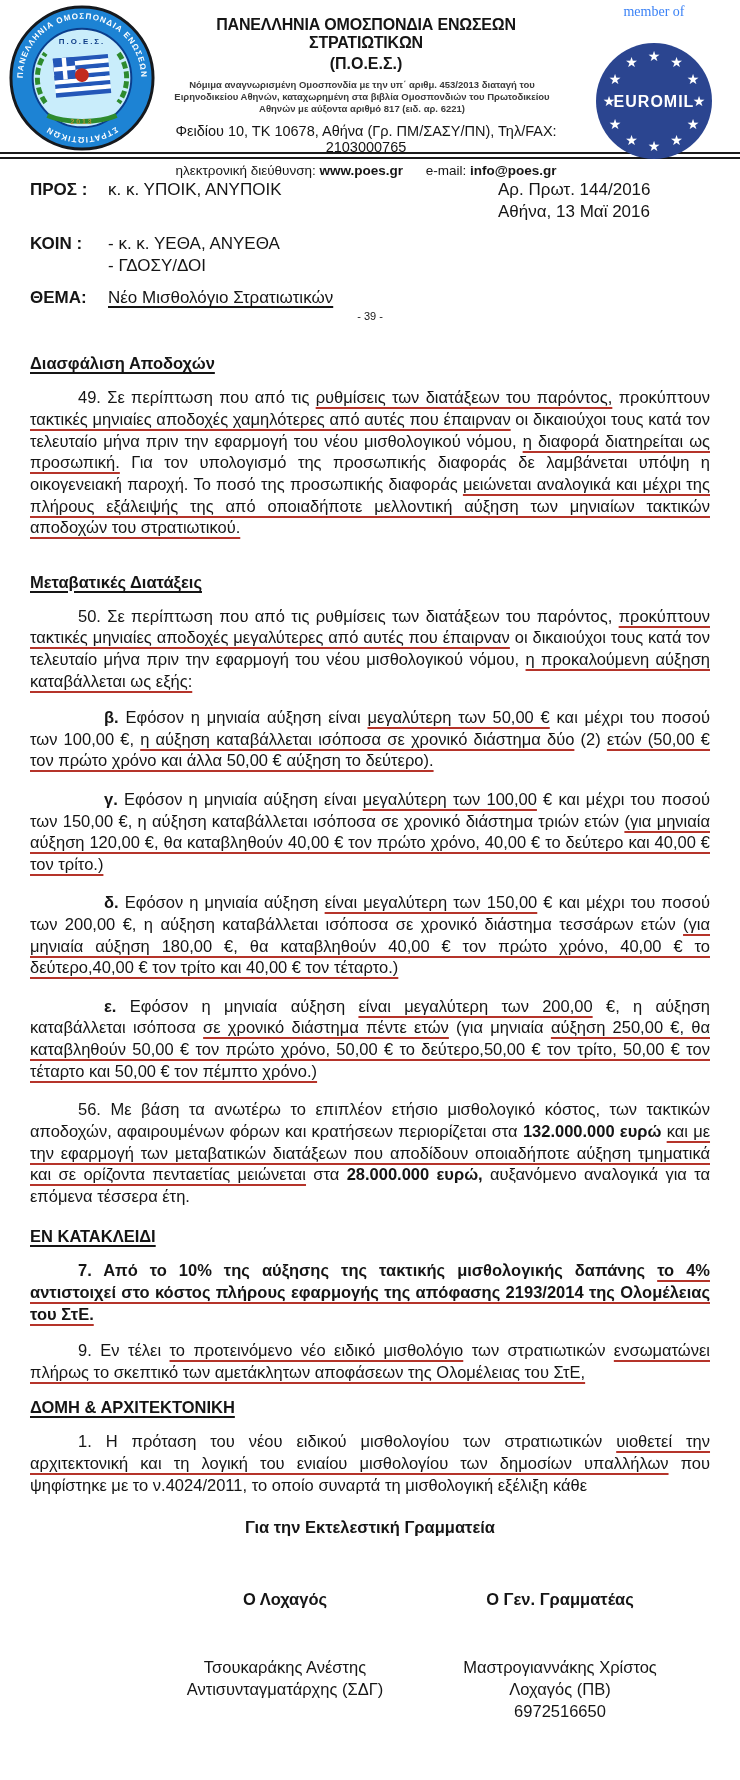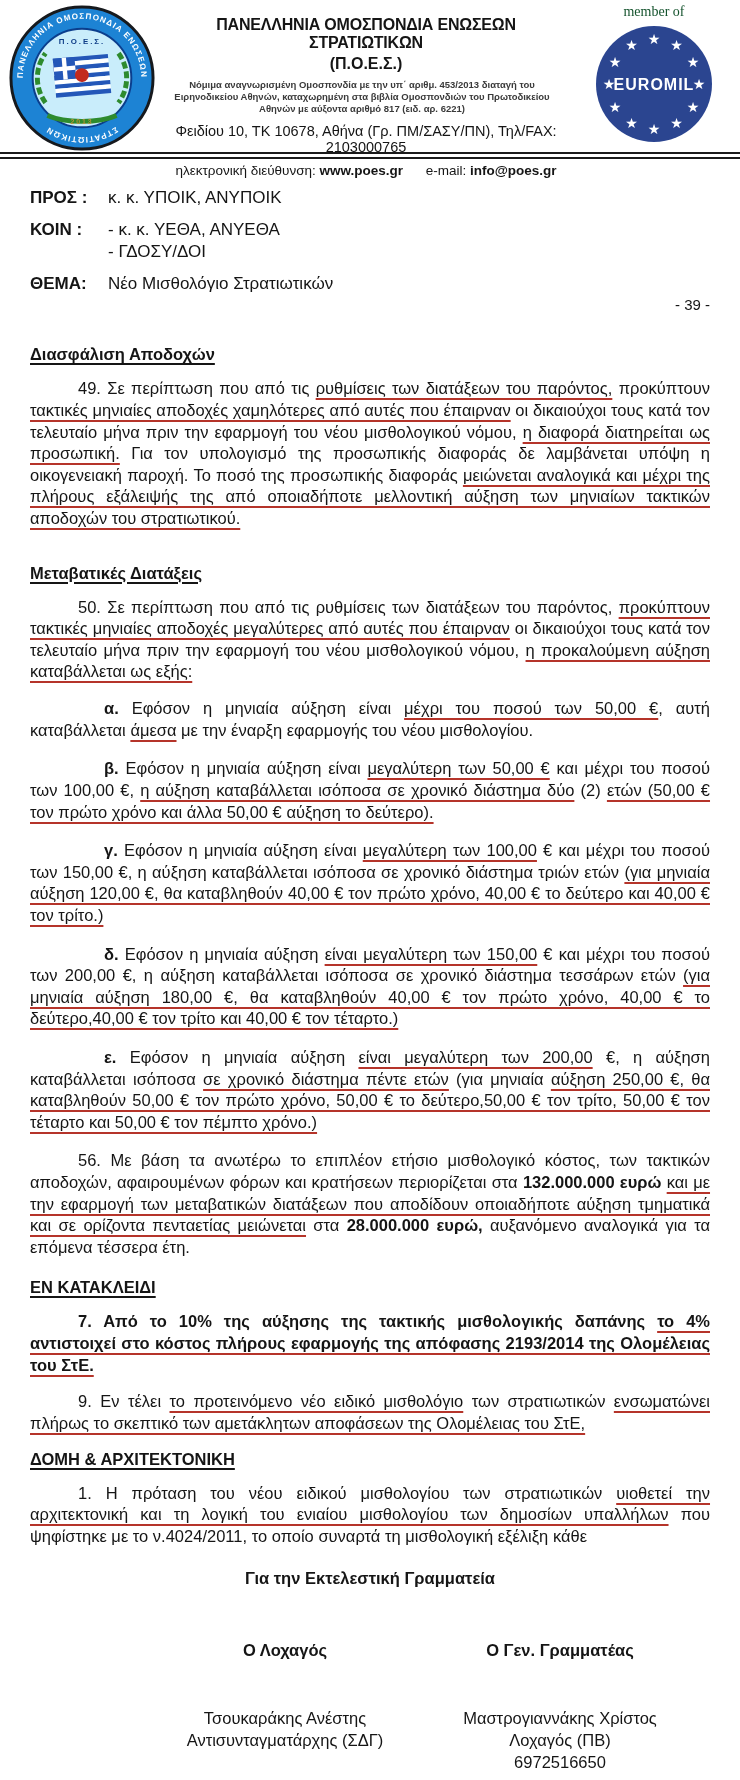--- a/index.html
+++ b/index.html
@@ -14,33 +14,33 @@
   .letterhead{display:flex;align-items:flex-start;padding:4px 6px 0 8px;height:150px;box-sizing:border-box;}
   .lh-left{flex:0 0 150px;}
   .lh-center{flex:1 1 auto;text-align:center;padding-top:12px;}
   .lh-right{flex:0 0 160px;text-align:center;}
   .org-name{font-size:16px;font-weight:bold;letter-spacing:-0.2px;line-height:1.15;}
   .org-abbr{font-size:16px;font-weight:bold;margin-top:2px;}
   .registration{font-size:9.5px;font-weight:600;color:#3a3a3a;line-height:1.25;margin:6px 22px 0 14px;}
   .address{font-size:14.5px;margin-top:9px;}
   .contact{font-size:13.5px;margin-top:8px;}
   .contact b{font-weight:bold;}
-  .member-of{font-family:"Liberation Serif","DejaVu Serif",serif;font-size:14px;color:#14532d;margin-bottom:2px;}
+  .member-of{font-family:"Liberation Serif","DejaVu Serif",serif;font-size:14px;color:#3b82f6;margin-bottom:19px;}
   .double-rule{border-top:2px solid #1a1a1a;border-bottom:2px solid #1a1a1a;height:3px;margin-top:2px;}
 
   
   .refs{padding:0 30px;}
   .ref-row{display:flex;margin-top:10px;font-size:17px;line-height:1.3;}
-  .ref-row:first-child{margin-top:28px;}
+  .ref-row:first-child{margin-top:20px;}
   .ref-label{flex:0 0 78px;font-weight:bold;white-space:nowrap;}
   .ref-value{flex:1 1 auto;}
   .ref-right{flex:0 0 212px;text-align:left;font-size:17px;line-height:1.3;}
   .cc-line{line-height:1.3;}
-  .subject-value{text-decoration-thickness:1.5px;text-underline-offset:3px;margin-top:32px;}
-  .page-number{text-align:right;font-size:15px;margin-top:1px;}
+  .subject-value{text-decoration:underline;text-decoration-thickness:1.5px;text-underline-offset:3px;margin-top:32px;}
+  .page-number{text-align:center;font-size:11px;margin-top:1px;}
 
   
   .doc-body{padding:0 30px;}
   .h{font-size:16.5px;font-weight:bold;text-decoration:underline;text-decoration-thickness:1.7px;text-underline-offset:3px;margin:0 0 14px 0;}
   .h-guarantee{margin-top:32px;}
   .h-transitional{margin-top:34px;}
   .h-conclusion{margin-top:20px;}
   .h-structure{margin-top:6px;}
   .para{font-size:16.5px;line-height:1.31;text-align:justify;margin:0 0 15px 0;}
   .p-num{text-indent:48px;}
@@ -143,20 +143,24 @@
         <text x="62" y="68" class="euro-word">EUROMIL</text>
       </svg>
     </div>
   </header>
   <div class="double-rule"></div>
 
   <section class="refs">
     <div class="ref-row">
       <div class="ref-label">ΠΡΟΣ :</div>
       <div class="ref-value">κ. κ. ΥΠΟΙΚ, ΑΝΥΠΟΙΚ</div>
+      <div class="ref-right">
+        <div>Αρ. Πρωτ. 144/2016</div>
+        <div>Αθήνα, 13 Μαϊ 2016</div>
+      </div>
     </div>
     <div class="ref-row">
       <div class="ref-label">ΚΟΙΝ :</div>
       <div class="ref-value">
         <div class="cc-line">- κ. κ. ΥΕΘΑ, ΑΝΥΕΘΑ</div>
         <div class="cc-line">- ΓΔΟΣΥ/ΔΟΙ</div>
       </div>
     </div>
     <div class="ref-row">
       <div class="ref-label">ΘΕΜΑ:</div>
@@ -165,21 +169,20 @@
     <div class="page-number">- 39 -</div>
   </section>
 
   <main class="doc-body">
     <h2 class="h h-guarantee">Διασφάλιση Αποδοχών</h2>
     <p class="para p-num"><span class="sg-n">49.  Σε περίπτωση που από τις </span><span class="sg-r">ρυθμίσεις των διατάξεων του παρόντος,</span><span class="sg-n"> προκύπτουν </span><span class="sg-r">τακτικές μηνιαίες αποδοχές χαμηλότερες από αυτές που έπαιρναν</span><span class="sg-n"> οι δικαιούχοι τους κατά τον τελευταίο μήνα πριν την εφαρμογή του νέου μισθολογικού νόμου, </span><span class="sg-r">η διαφορά διατηρείται ως προσωπική.</span><span class="sg-n"> Για τον υπολογισμό της προσωπικής διαφοράς δε λαμβάνεται υπόψη η οικογενειακή παροχή. Το ποσό της προσωπικής διαφοράς </span><span class="sg-r">μειώνεται αναλογικά και μέχρι της πλήρους εξάλειψής της από οποιαδήποτε μελλοντική αύξηση των μηνιαίων τακτικών αποδοχών του στρατιωτικού.</span></p>
 
     <h2 class="h h-transitional">Μεταβατικές Διατάξεις</h2>
     <p class="para p-num"><span class="sg-n">50.  Σε περίπτωση που από τις ρυθμίσεις των διατάξεων του παρόντος, </span><span class="sg-r">προκύπτουν τακτικές μηνιαίες αποδοχές μεγαλύτερες από αυτές που έπαιρναν</span><span class="sg-n"> οι δικαιούχοι τους κατά τον τελευταίο μήνα πριν την εφαρμογή του νέου μισθολογικού νόμου, </span><span class="sg-r">η προκαλούμενη αύξηση καταβάλλεται ως εξής:</span></p>
 
-    <p class="para p-item"><span class="sg-b">α.</span><span class="sg-n">  Εφόσον η μηνιαία αύξηση είναι </span><span class="sg-r">μέχρι του ποσού των 50,00 €</span><span class="sg-n">, αυτή καταβάλλεται </span><span class="sg-r">άμεσα</span><span class="sg-n"> με την έναρξη εφαρμογής του νέου μισθολογίου.</span></p>
     <p class="para p-item"><span class="sg-b">β.</span><span class="sg-n">  Εφόσον η μηνιαία αύξηση είναι </span><span class="sg-r">μεγαλύτερη των 50,00 €</span><span class="sg-n"> και μέχρι του ποσού των 100,00 €, </span><span class="sg-r">η αύξηση καταβάλλεται ισόποσα σε χρονικό διάστημα δύο</span><span class="sg-n"> (2) </span><span class="sg-r">ετών (50,00 € τον πρώτο χρόνο και άλλα 50,00 € αύξηση το δεύτερο).</span></p>
     <p class="para p-item"><span class="sg-b">γ.</span><span class="sg-n">  Εφόσον η μηνιαία αύξηση είναι </span><span class="sg-r">μεγαλύτερη των 100,00</span><span class="sg-n"> € και μέχρι του ποσού των 150,00 €, η αύξηση  καταβάλλεται ισόποσα σε χρονικό διάστημα τριών ετών </span><span class="sg-r">(για μηνιαία αύξηση 120,00 €, θα καταβληθούν 40,00 € τον πρώτο χρόνο, 40,00 € το δεύτερο και 40,00 € τον τρίτο.)</span></p>
     <p class="para p-item"><span class="sg-b">δ.</span><span class="sg-n">  Εφόσον η μηνιαία αύξηση </span><span class="sg-r">είναι μεγαλύτερη των 150,00</span><span class="sg-n"> € και μέχρι του ποσού των 200,00 €, η αύξηση  καταβάλλεται ισόποσα σε χρονικό διάστημα τεσσάρων ετών </span><span class="sg-r">(για μηνιαία αύξηση 180,00 €, θα καταβληθούν 40,00 € τον πρώτο χρόνο, 40,00 € το δεύτερο,40,00 € τον τρίτο και 40,00 € τον τέταρτο.)</span></p>
     <p class="para p-item"><span class="sg-b">ε.</span><span class="sg-n">  Εφόσον η μηνιαία αύξηση </span><span class="sg-r">είναι μεγαλύτερη των 200,00</span><span class="sg-n"> €, η αύξηση καταβάλλεται ισόποσα </span><span class="sg-r">σε χρονικό διάστημα πέντε ετών</span><span class="sg-n"> (για μηνιαία </span><span class="sg-r">αύξηση 250,00 €, θα καταβληθούν 50,00 € τον πρώτο χρόνο, 50,00 € το δεύτερο,50,00 € τον τρίτο, 50,00 € τον τέταρτο και 50,00 € τον πέμπτο χρόνο.)</span></p>
 
     <p class="para p-num"><span class="sg-n">56.  Με βάση τα ανωτέρω το επιπλέον ετήσιο μισθολογικό κόστος, των τακτικών αποδοχών, αφαιρουμένων φόρων και κρατήσεων περιορίζεται στα </span><span class="sg-b">132.000.000 ευρώ</span><span class="sg-n"> </span><span class="sg-r">και με την εφαρμογή των μεταβατικών διατάξεων που αποδίδουν οποιαδήποτε αύξηση τμηματικά και σε ορίζοντα πενταετίας μειώνεται</span><span class="sg-n"> στα </span><span class="sg-b">28.000.000 ευρώ,</span><span class="sg-n"> αυξανόμενο αναλογικά για τα επόμενα τέσσερα έτη.</span></p>
 
     <h2 class="h h-conclusion">ΕΝ ΚΑΤΑΚΛΕΙΔΙ</h2>
     <p class="para p-num"><span class="sg-b">7.  Από το 10% της αύξησης της τακτικής μισθολογικής δαπάνης </span><span class="sg-br">το 4% αντιστοιχεί στο κόστος πλήρους εφαρμογής της απόφασης 2193/2014 της Ολομέλειας του ΣτΕ.</span></p>
     <p class="para p-num"><span class="sg-n">9.  Εν τέλει </span><span class="sg-r">το προτεινόμενο νέο ειδικό μισθολόγιο</span><span class="sg-n"> των στρατιωτικών </span><span class="sg-r">ενσωματώνει πλήρως το σκεπτικό των αμετάκλητων αποφάσεων της Ολομέλειας του ΣτΕ,</span></p>

